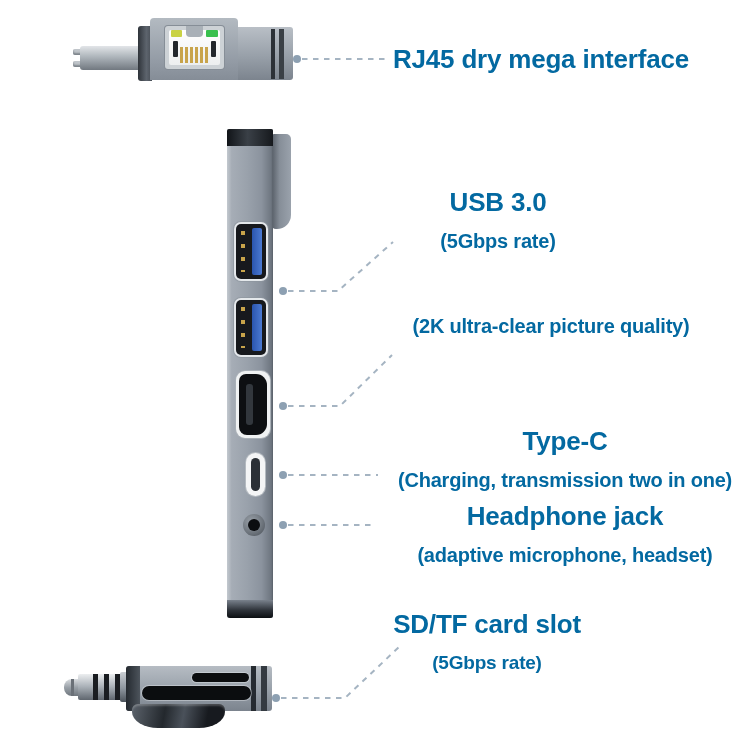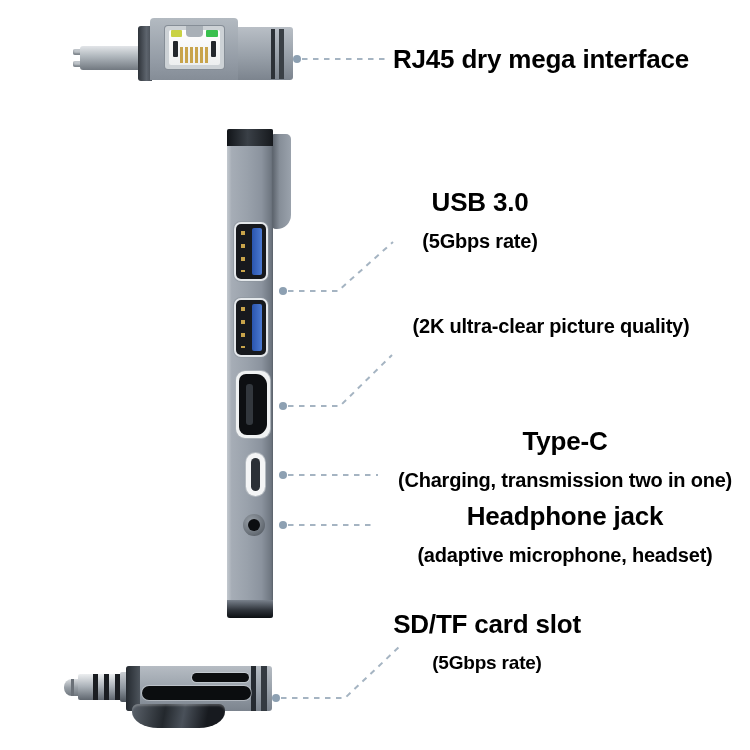--- a/index.html
+++ b/index.html
@@ -2,21 +2,21 @@
 <html><head>
 <meta charset="utf-8">
 <style>
   html,body{margin:0;padding:0;background:#ffffff;}
   #stage{
     position:relative;width:750px;height:750px;background:#ffffff;overflow:hidden;
     font-family:"Liberation Sans",sans-serif;
   }
   .abs{position:absolute;}
   
-  .callout{position:absolute;color:#000000;text-align:center;}
+  .callout{position:absolute;color:#0369a1;text-align:center;}
   .callout .head{font-size:26px;font-weight:700;line-height:32px;letter-spacing:-0.2px;}
   .callout .sub{font-size:20px;font-weight:700;line-height:28px;margin-top:9px;letter-spacing:-0.2px;}
   #c-rj45{text-align:left;}
   #c-sdtf .sub{font-size:19px;}
   
   #hub-backslab{left:272px;top:134px;width:19px;height:95px;
     background:linear-gradient(90deg,#596069,#868e98 40%,#9aa2ac);
     border-radius:2px 5px 14px 4px;}
   #hub-slab{left:227px;top:129px;width:46px;height:489px;border-radius:2px;
     background:linear-gradient(90deg,#c3c9cf 0,#a6adb6 10%,#99a1ab 45%,#8b939e 75%,#6e7680 96%,#596069 100%);}
@@ -170,21 +170,21 @@
   <div class="abs" id="sd-strip1"></div>
   <div class="abs" id="sd-strip2"></div>
   <div class="abs" id="tf-slot"></div>
   <div class="abs" id="sd-slot"></div>
   <div class="abs" id="sd-foot"></div>
 
   <div class="callout" id="c-rj45" style="left:393px;top:43px;width:330px;">
     <div class="head">RJ45 dry mega interface</div>
   </div>
 
-  <div class="callout" id="c-usb" style="left:330px;top:186px;width:300px;">
+  <div class="callout" id="c-usb" style="left:348px;top:186px;width:300px;">
     <div class="head">USB 3.0</div>
     <div class="sub">(5Gbps rate)</div>
   </div>
 
   <div class="callout" id="c-hdmi" style="left:373px;top:303px;width:356px;">
     <div class="sub">(2K ultra-clear picture quality)</div>
   </div>
 
   <div class="callout" id="c-typec" style="left:370px;top:425px;width:390px;">
     <div class="head">Type-C</div>

